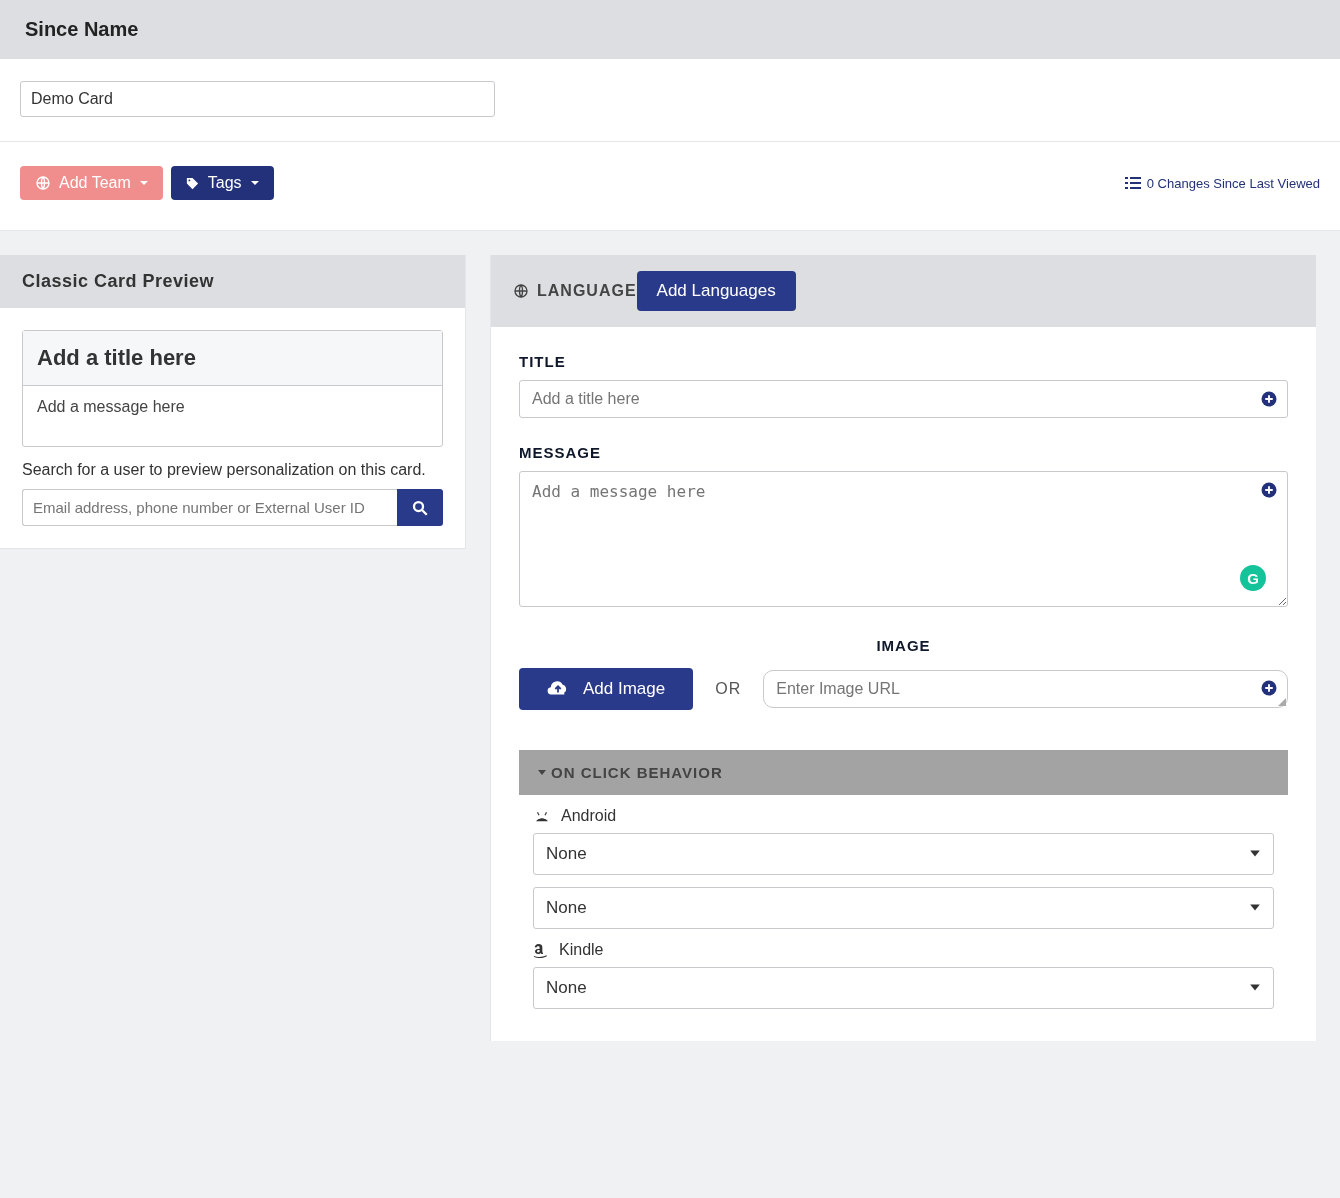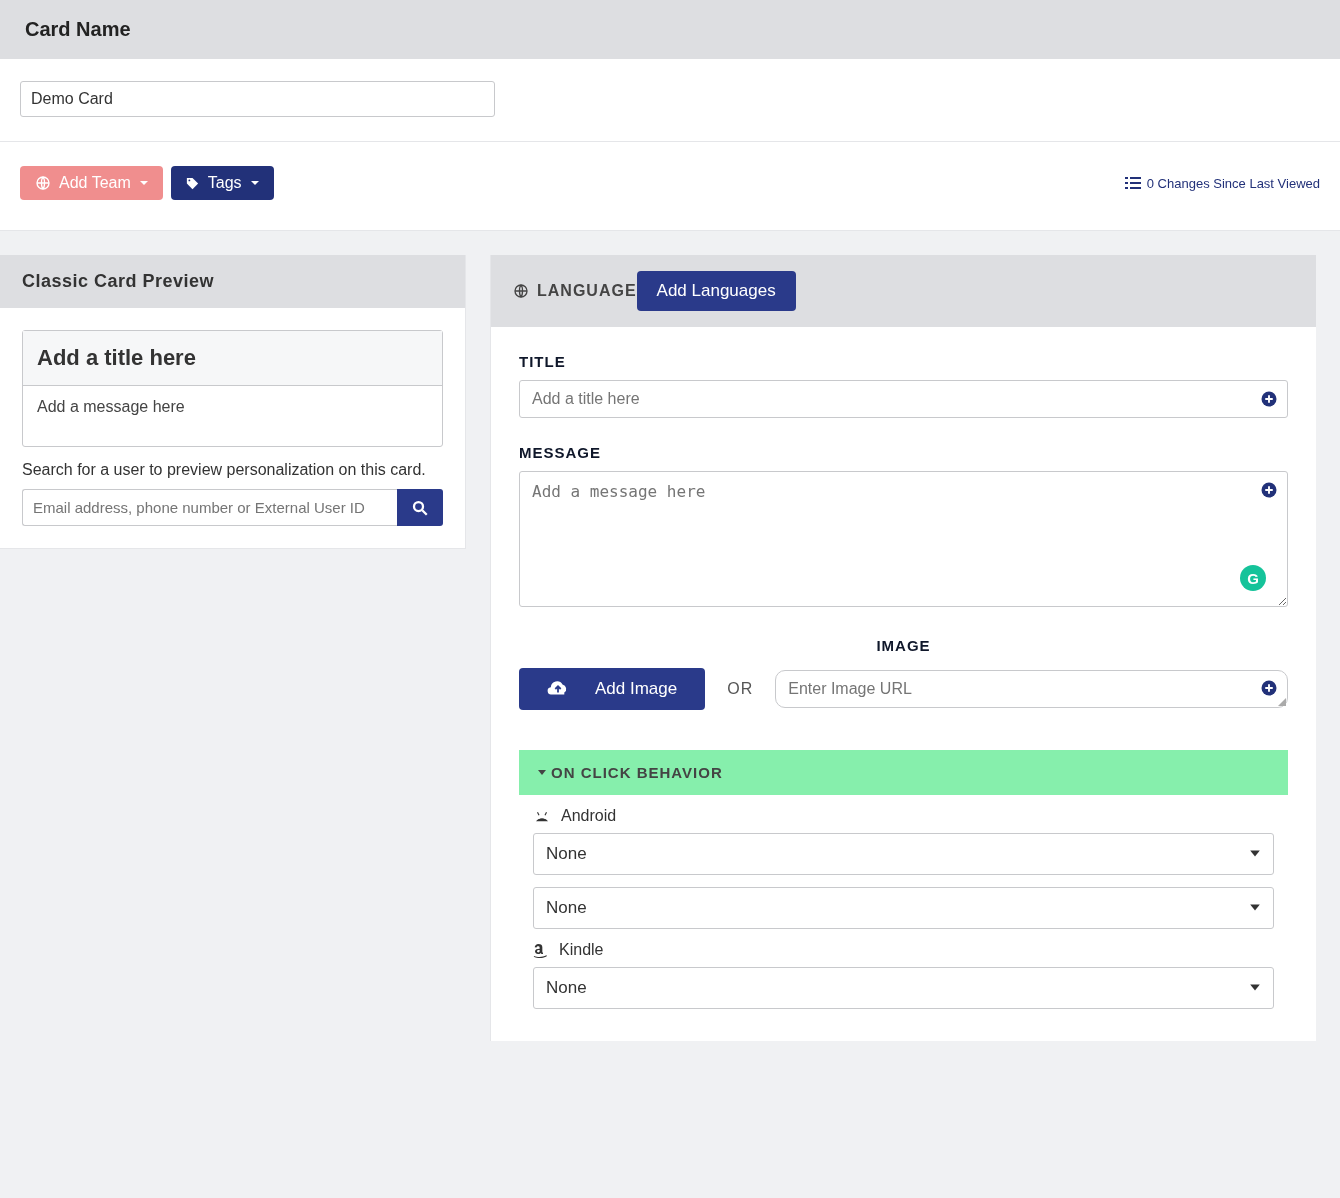--- a/index.html
+++ b/index.html
@@ -197,41 +197,41 @@
   position:absolute;
   right:22px; bottom:20px;
   width:26px;height:26px;border-radius:50%;
   background:#15c39a;color:#fff;
   display:flex;align-items:center;justify-content:center;
   font-weight:700;font-size:15px;
 }
 .image-row { display:flex; align-items:center; gap:22px; }
 .btn-upload {
   background:#2a3a8a;color:#fff;border:none;border-radius:4px;
-  padding:11px 28px;font-size:17px;display:inline-flex;align-items:center;gap:26px;cursor:pointer;
+  padding:11px 28px;font-size:17px;display:inline-flex;align-items:center;gap:14px;cursor:pointer;
 }
 .or-label { color:#555; font-size:16px; letter-spacing:1px; }
 .image-url-wrap { position:relative; flex:1; }
 .image-url-input {
   width:100%;border:1px solid #c8c9cc;border-radius:10px;
   padding:9px 34px 9px 12px;font-size:16px;color:#777;
   resize: both;
 }
 .resize-handle {
   position:absolute; right:2px; bottom:2px;
   width:0;height:0;
   border-left:8px solid transparent;
   border-bottom:8px solid #aaa;
   pointer-events:none;
 }
 .onclick-section {
   margin-top: 40px;
 }
 .onclick-header {
-  background:#86efac;
+  background:#a3a3a3;
   padding:14px 18px;
   display:flex;align-items:center;gap:4px;
 }
 .onclick-header h4 {
   font-size:15px;font-weight:700;letter-spacing:1px;color:#444;
 }
 .platform-block { padding: 12px 14px 0 14px; }
 .platform-label {
   display:flex;align-items:center;gap:10px;
   font-size:16px;color:#333;margin-bottom:8px;
@@ -242,21 +242,21 @@
   padding:10px 12px;
   display:flex;align-items:center;justify-content:space-between;
   font-size:17px;color:#333;cursor:pointer;
 }
 svg { display:block; }
 </style>
 </head>
 <body>
 
 <div class="section-header">
-  <h2>Card Name</h2>
+  <h2>Since Name</h2>
 </div>
 <div class="card-name-body">
   <input class="text-input" type="text" value="Demo Card" style="">
 </div>
 
 <div class="toolbar-row">
   <div class="toolbar-left">
     <button class="btn btn-pink">
       <svg width="16" height="16" viewBox="0 0 24 24" fill="none" stroke="#fff" stroke-width="2">
           <circle cx="12" cy="12" r="9"></circle>

